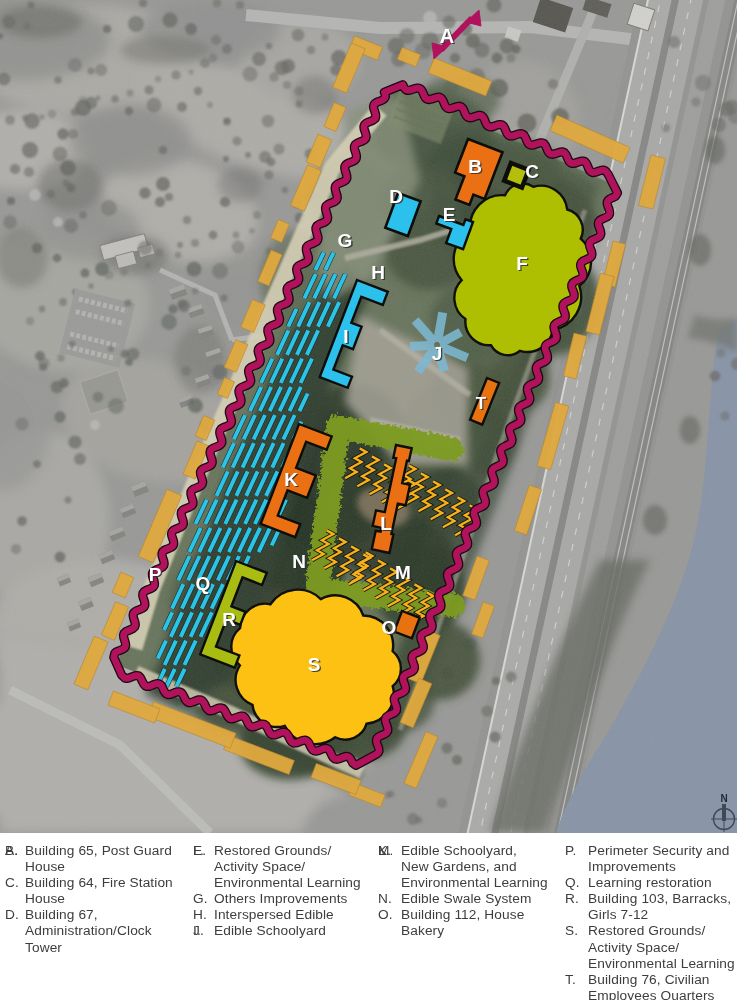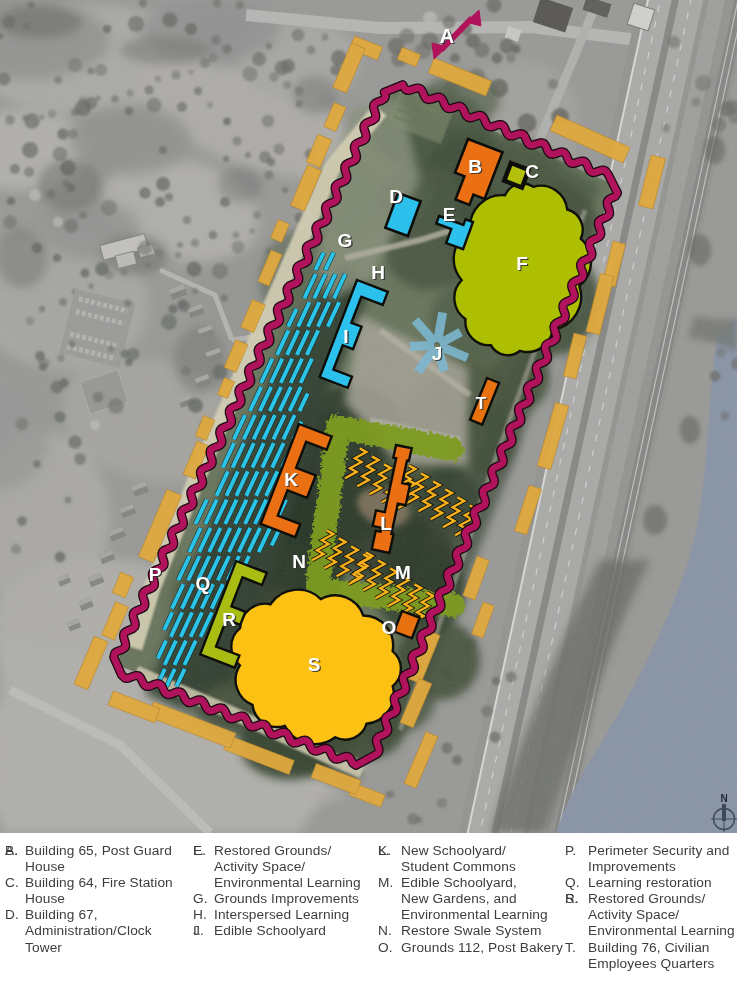--- a/index.html
+++ b/index.html
@@ -802,34 +802,34 @@
 <div class="col" id="c1">
       <div class="it"><span class="no">A.</span></div>
       <div class="it"><span class="no">B.</span><span class="tx">Building 65, Post Guard<br>House</span></div>
       <div class="it"><span class="no">C.</span><span class="tx">Building 64, Fire Station<br>House</span></div>
       <div class="it"><span class="no">D.</span><span class="tx">Building 67,<br>Administration/Clock<br>Tower</span></div>
     </div>
 
 <div class="col" id="c2">
       <div class="it"><span class="no">E.</span></div>
       <div class="it"><span class="no">F.</span><span class="tx">Restored Grounds/<br>Activity Space/<br>Environmental Learning</span></div>
-      <div class="it"><span class="no">G.</span><span class="tx">Grounds Improvements</span></div>
-      <div class="it"><span class="no">H.</span><span class="tx">Interspersed Learning</span></div>
+      <div class="it"><span class="no">G.</span><span class="tx">Others Improvements</span></div>
+      <div class="it"><span class="no">H.</span><span class="tx">Interspersed Edible</span></div>
       <div class="it"><span class="no">I.</span></div>
       <div class="it"><span class="no">J.</span><span class="tx">Edible Schoolyard</span></div>
     </div>
 
 <div class="col" id="c3">
       <div class="it"><span class="no">K.</span></div>
-      <div class="it"><span class="no">L.</span><span class="tx">New Schoolyard/<br>Student Commons</span></div>
+      <div class="it"><span class="no">L.</span></div>
       <div class="it"><span class="no">M.</span><span class="tx">Edible Schoolyard,<br>New Gardens, and<br>Environmental Learning</span></div>
-      <div class="it"><span class="no">N.</span><span class="tx">Restore Swale System</span></div>
-      <div class="it"><span class="no">O.</span><span class="tx">Grounds 112, Post Bakery</span></div>
+      <div class="it"><span class="no">N.</span><span class="tx">Edible Swale System</span></div>
+      <div class="it"><span class="no">O.</span><span class="tx">Building 112, House Bakery</span></div>
     </div>
 
 <div class="col" id="c4">
       <div class="it"><span class="no">P.</span><span class="tx">Perimeter Security and<br>Improvements</span></div>
       <div class="it"><span class="no">Q.</span><span class="tx">Learning restoration</span></div>
-      <div class="it"><span class="no">R.</span></div>
+      <div class="it"><span class="no">R.</span><span class="tx">Building 103, Barracks,<br>Girls 7-12</span></div>
       <div class="it"><span class="no">S.</span><span class="tx">Restored Grounds/<br>Activity Space/<br>Environmental Learning</span></div>
       <div class="it"><span class="no">T.</span><span class="tx">Building 76, Civilian<br>Employees Quarters</span></div>
     </div>
 </div>
 
 </body></html>

